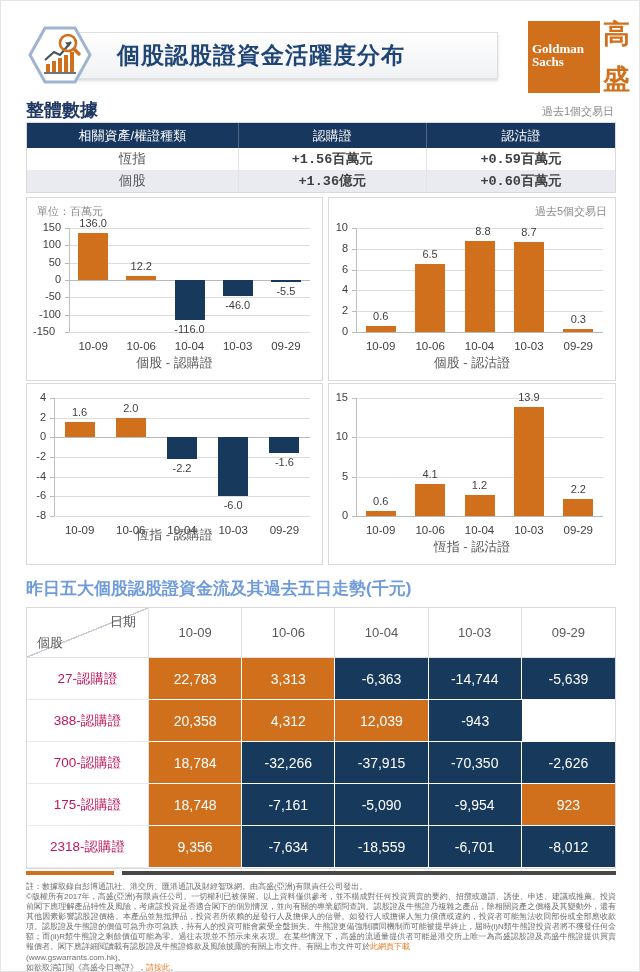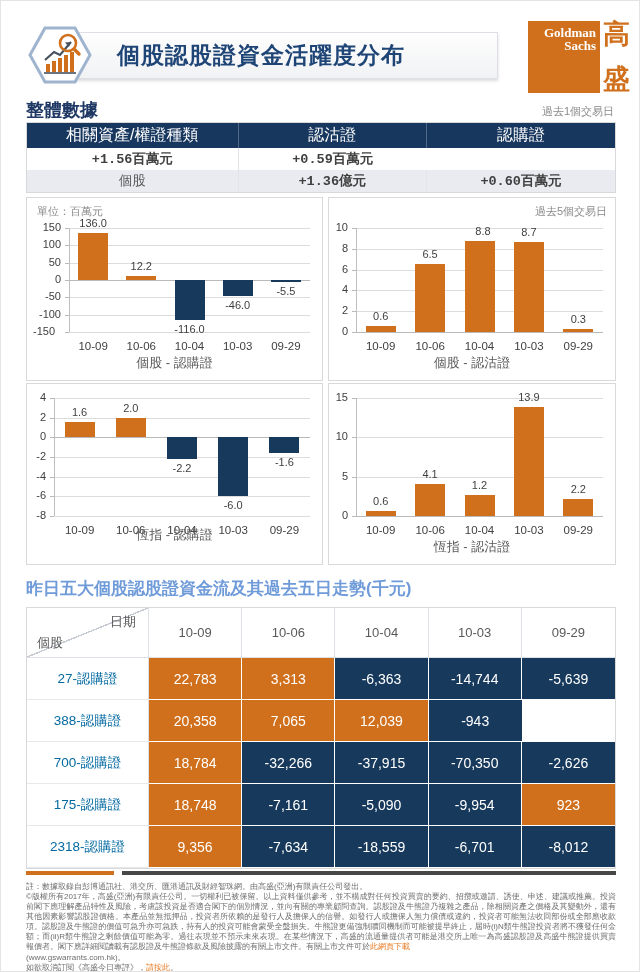--- a/index.html
+++ b/index.html
@@ -6,36 +6,36 @@
   html,body { width:640px; height:972px; background:#fff; font-family:"Liberation Sans","DejaVu Sans",sans-serif; }
   .page { position:absolute; top:0; left:0; width:640px; height:972px; background:#fff; border:1px solid #E4E4E4; overflow:hidden; }
 
   
   .title-bar { position:absolute; left:57px; top:31px; width:440px; height:47px;
     background:linear-gradient(180deg,#FEFEFE,#F1F2F4); border:1px solid #DCDFE3;
     box-shadow:0 2px 3px rgba(0,0,0,0.14); display:flex; align-items:center; padding-left:58px; }
   .title-bar .page-title { font-size:23px; font-weight:bold; color:#1F4577; letter-spacing:1px; }
   .hex-icon { position:absolute; left:26px; top:19px; }
   .gs-logo { position:absolute; left:527px; top:20px; display:flex; }
-  .gs-square { width:72px; height:72px; background:#D0701C; color:#fff; padding:5px 4px;
-    font-family:"Liberation Serif","DejaVu Serif",serif; font-weight:bold; font-size:13px; line-height:1.02;text-align:right; }
+  .gs-square { width:72px; height:72px; background:#D0701C; color:#fff; padding:21px 4px;
+    font-family:"Liberation Serif","DejaVu Serif",serif; font-weight:bold; font-size:13px; line-height:1.02; }
   .gs-cn { display:flex; flex-direction:column; justify-content:space-between; height:72px; margin-left:3px;
     color:#D0701C; font-weight:bold; font-size:27px; line-height:1; font-family:"Liberation Serif","DejaVu Serif",serif; }
 
   
   .sec1-heading { position:absolute; left:25px; top:97px; font-size:18px; font-weight:bold; color:#1F3864; }
   .sec1-note { position:absolute; right:25px; top:103px; font-size:11px; color:#8A8A8A; }
   .sec2-heading { position:absolute; left:25px; top:576px; font-size:17px; font-weight:bold; color:#6F9BD9; }
 
   
   .summary-table { position:absolute; left:25px; top:121px; width:590px; border:1px solid #D9D9D9; }
   .summary-row { display:grid; grid-template-columns:36% 32% 32%; }
   .summary-row > div { display:flex; align-items:center; justify-content:center; }
   .summary-head { background:#17375E; height:25px; }
-  .summary-head > div { color:#fff; font-size:16px; border-right:1px solid rgba(255,255,255,0.25); }
+  .summary-head > div { color:#fff; font-size:13px; border-right:1px solid rgba(255,255,255,0.25); }
   .summary-head > div:last-child { border-right:none; }
   .summary-data { height:22px; }
   .summary-data > div { font-size:13.5px; border-right:1px solid #E2E4E8; }
   .summary-data > div:last-child { border-right:none; }
   .summary-data .asset-label { color:#595959; }
   .summary-data .money { color:#404040; font-weight:600;font-family:Liberation Mono, monospace; }
   .summary-data.alt { background:#E9EBF1; }
 
   
   .charts-grid { position:absolute; left:25px; top:196px; width:590px; height:404px;
@@ -57,21 +57,21 @@
   .flow-row { display:grid; grid-template-columns:122px repeat(5,1fr); }
   .flow-row > div { display:flex; align-items:center; justify-content:center; }
   .flow-head { height:50px; }
   .flow-head > div { font-size:13px; color:#595959; border-right:1px solid #DDE0E5; border-bottom:1px solid #DDE0E5; }
   .flow-head > div:last-child { border-right:none; }
   .corner { position:relative; display:block !important;
     background:linear-gradient(to bottom right, transparent calc(50% - 0.7px), #C7CCD4 calc(50% - 0.7px), #C7CCD4 calc(50% + 0.7px), transparent calc(50% + 0.7px)); }
   .corner .c-top { position:absolute; top:5px; right:12px; font-size:13px; color:#595959; }
   .corner .c-bottom { position:absolute; bottom:5px; left:10px; font-size:13px; color:#595959; }
   .flow-data { height:42px; }
-  .flow-data .stock-label { font-size:13.5px; color:#0369a1; border-right:1px solid #DDE0E5; border-bottom:1px solid #E6E8EC; }
+  .flow-data .stock-label { font-size:13.5px; color:#be185d; border-right:1px solid #DDE0E5; border-bottom:1px solid #E6E8EC; }
   .flow-cell { font-size:14px; color:#fff; border-right:1.5px solid #fff; border-bottom:1.5px solid #fff; }
   .flow-cell:last-child { border-right:none; }
   .flow-cell.pos { background:#D0701C; }
   .flow-cell.neg { background:#17395C; }
 
   
   .divider { position:absolute; left:25px; top:870px; width:590px; height:4px; display:flex; }
   .divider .d-orange { width:88px; background:#D0701C; }
   .divider .d-gap { width:8px; background:#fff; }
   .divider .d-dark { flex:1; background:#474747; }
@@ -110,24 +110,25 @@
       <span>盛</span>
     </div>
   </div>
 
   <div class="sec1-heading">整體數據</div>
   <div class="sec1-note">過去1個交易日</div>
 
   <div class="summary-table">
     <div class="summary-row summary-head">
       <div>相關資產/權證種類</div>
+      <div>認購證</div>
       <div>認沽證</div>
-      <div>認購證</div>
     </div>
     <div class="summary-row summary-data">
+      <div class="asset-label">恆指</div>
       <div class="money">+1.56百萬元</div>
       <div class="money">+0.59百萬元</div>
     </div>
     <div class="summary-row summary-data alt">
       <div class="asset-label">個股</div>
       <div class="money">+1.36億元</div>
       <div class="money">+0.60百萬元</div>
     </div>
   </div>
 
@@ -303,21 +304,21 @@
       <div class="stock-label">27-認購證</div>
       <div class="flow-cell pos">22,783</div>
       <div class="flow-cell pos">3,313</div>
       <div class="flow-cell neg">-6,363</div>
       <div class="flow-cell neg">-14,744</div>
       <div class="flow-cell neg">-5,639</div>
     </div>
     <div class="flow-row flow-data">
       <div class="stock-label">388-認購證</div>
       <div class="flow-cell pos">20,358</div>
-      <div class="flow-cell pos">7,065</div>
+      <div class="flow-cell pos">4,312</div>
       <div class="flow-cell pos">12,039</div>
       <div class="flow-cell neg">-943</div>
     </div>
     <div class="flow-row flow-data">
       <div class="stock-label">700-認購證</div>
       <div class="flow-cell pos">18,784</div>
       <div class="flow-cell neg">-32,266</div>
       <div class="flow-cell neg">-37,915</div>
       <div class="flow-cell neg">-70,350</div>
       <div class="flow-cell neg">-2,626</div>

